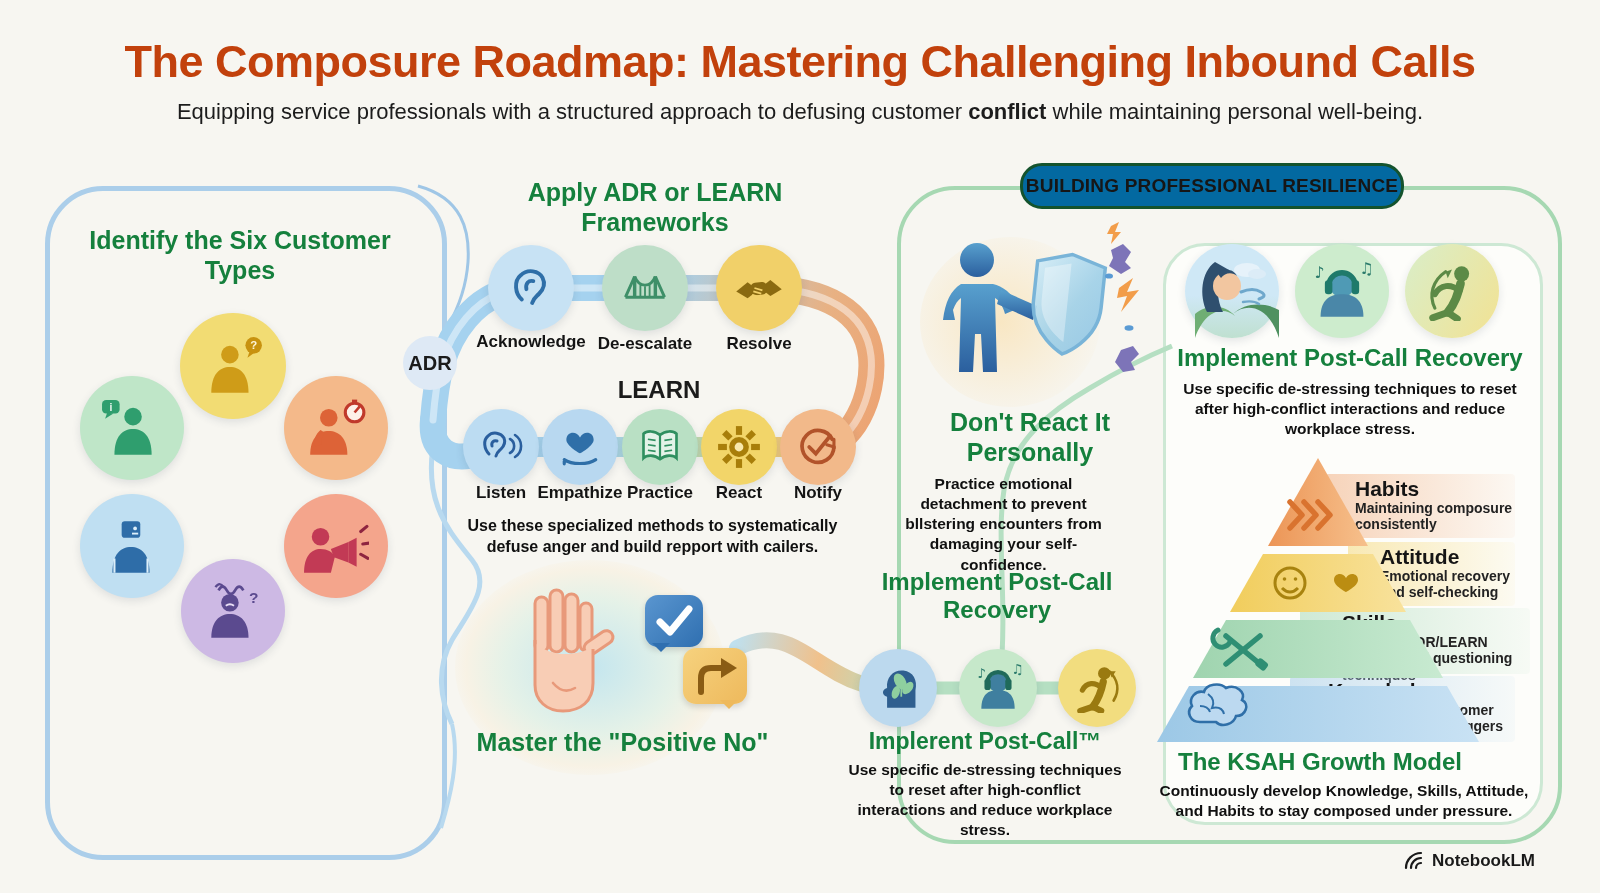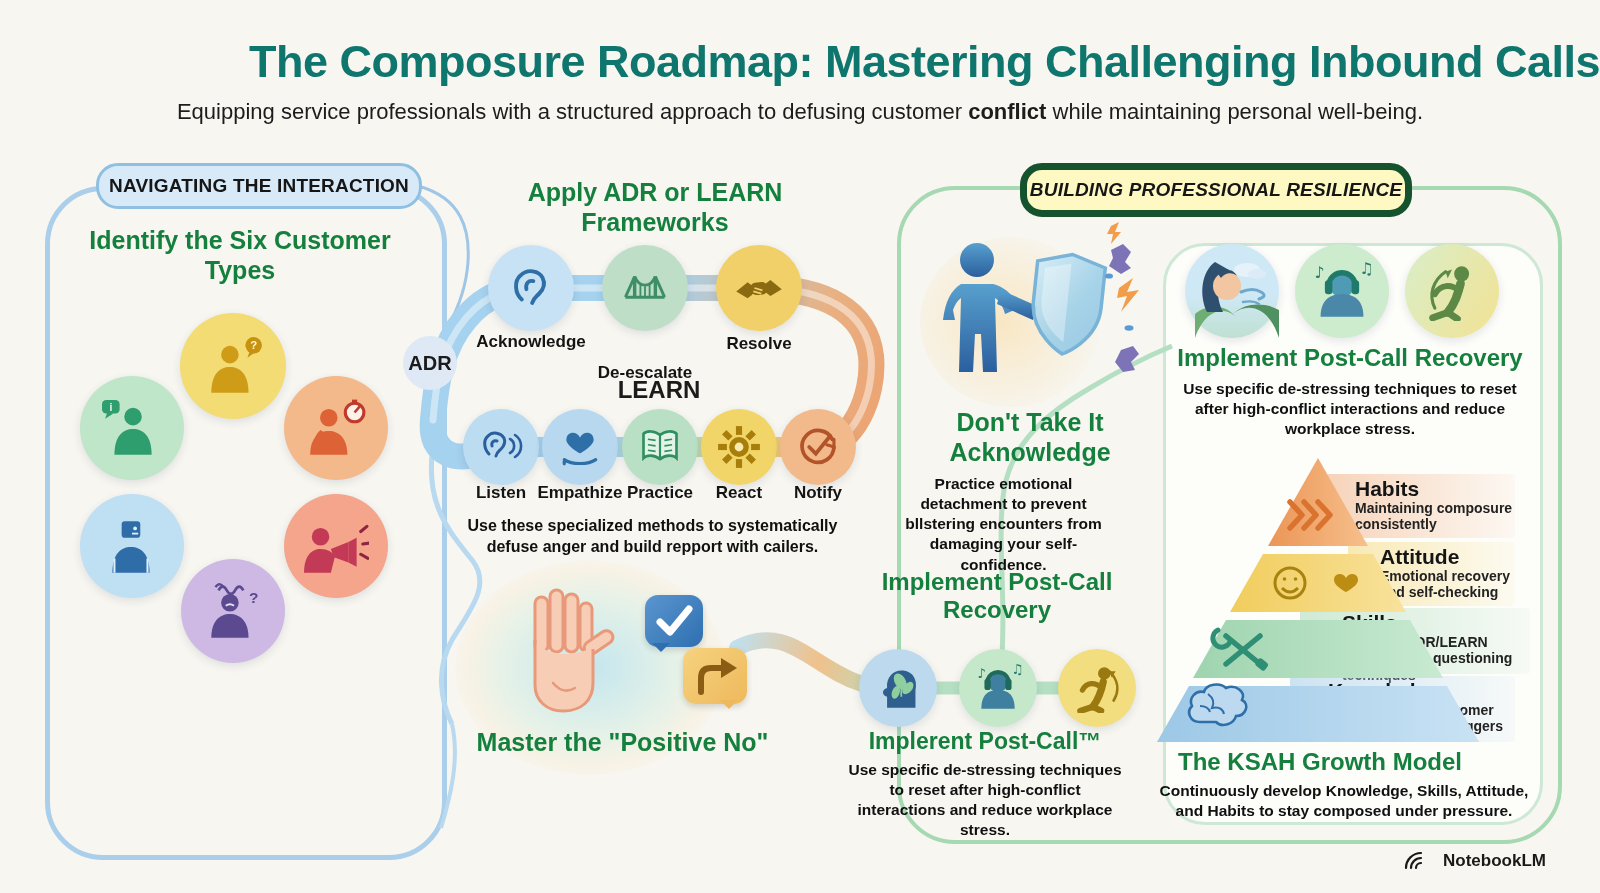--- a/index.html
+++ b/index.html
@@ -1,47 +1,47 @@
 <!DOCTYPE html>
 <html><head>
 <meta charset="utf-8">
 <style>
   html,body{margin:0;padding:0;background:#e8e8e4;}
   .canvas{position:relative;width:1600px;height:893px;background:#f7f6f1;overflow:hidden;
           font-family:"Liberation Sans",sans-serif;color:#1b1b1b;margin:0 auto;}
   .abs{position:absolute;}
   .ctr{text-align:center;}
-  .h1{font-weight:bold;color:#0f766e;font-size:45px;letter-spacing:-.5px;white-space:nowrap;text-align:right;}
+  .h1{font-weight:bold;color:#c2410c;font-size:45px;letter-spacing:-.5px;white-space:nowrap;}
   .sub{font-size:22px;color:#1c1c1c;}
   .panel{border-radius:58px;background:transparent;}
   .panel.blue{border:5px solid #abceea;}
   .panel.green{border:4px solid #a6d8b2;}
   .pill{display:flex;align-items:center;justify-content:center;border-radius:22px;
         font-weight:bold;font-size:19px;color:#161616;letter-spacing:.2px;z-index:6;}
   .pill.blue{background:#d8eaf8;border:3px solid #8fc0e2;}
-  .pill.green{background:#fef9c3;border:7px solid #14532d;font-style:italic;}
+  .pill.green{background:#0369a1;border:3px solid #14532d;}
   .sec-title{font-weight:bold;font-size:25px;line-height:1.18;color:#15803d;z-index:6;}
   .sec-desc{font-weight:bold;font-size:16px;line-height:1.3;color:#101010;z-index:6;}
   .circle{border-radius:50%;display:flex;align-items:center;justify-content:center;
           box-shadow:0 3px 8px rgba(40,60,80,.12);z-index:4;}
   .iclabel{font-weight:bold;font-size:17px;color:#141414;text-align:center;z-index:6;}
   .inner-panel{background:#fdfdfa;border:3px solid #cde8d4;border-radius:42px;z-index:2;}
   .band{z-index:3;border-radius:4px;}
   .band .bl{font-weight:bold;font-size:21px;line-height:1.05;color:#151515;}
   .band .bd{font-weight:bold;font-size:14px;line-height:1.16;color:#222;}
   svg{display:block;}
   .bubble{position:absolute;border-radius:13px;z-index:5;box-shadow:0 3px 6px rgba(0,0,0,.15);}
   .bubble:after{content:"";position:absolute;width:0;height:0;border:9px solid transparent;}
   .bubble.b-blue{background:linear-gradient(135deg,#5a96d0,#2f6fb0);}
   .bubble.b-blue:after{left:7px;bottom:-14px;border-top-color:#2f6fb0;}
   .bubble.b-gold{background:linear-gradient(135deg,#f6d27e,#eeb95c);}
   .bubble.b-gold:after{right:9px;bottom:-14px;border-top-color:#eeb95c;}
   .glow{background:radial-gradient(ellipse at center,rgba(190,228,238,.9) 0%,rgba(214,238,224,.55) 45%,rgba(249,233,201,.3) 65%,rgba(247,246,241,0) 75%);
         border-radius:50%;z-index:1;}
-  .brand{display:flex;align-items:center;gap:17px;font-weight:bold;font-size:17px;color:#191919;z-index:6;}
+  .brand{display:flex;align-items:center;gap:6px;font-weight:bold;font-size:17px;color:#191919;z-index:6;}
 </style>
 </head>
 <body>
 
 <div class="canvas">
 
   <div class="abs ctr h1" style="left:0;top:36;width:1600px;top:36px;">The Composure Roadmap: Mastering Challenging Inbound Calls</div>
   <div class="abs ctr sub" style="left:0;top:99px;width:1600px;">
     <span>Equipping service professionals with a structured approach to defusing customer </span><b>conflict</b><span> while maintaining personal well-being.</span>
   </div>
@@ -76,23 +76,20 @@
     <path d="M452,724 C460,760 450,798 441,828" fill="none" stroke="#b8d9ef" stroke-width="4"></path>
     <path d="M433,420 C430,450 450,462 478,454 C492,450 498,449 501,447" fill="none" stroke="#a5d2ef" stroke-width="26" stroke-linecap="round"></path>
     <path d="M501,447 L818,447" fill="none" stroke="url(#gLearn)" stroke-width="20"></path>
     <path d="M433,420 C436,380 442,346 466,318 C488,292 512,288 531,288 L759,288 C826,288 866,312 871,356 C875,396 852,447 818,447" fill="none" stroke="url(#gMain)" stroke-width="26" stroke-linecap="round"></path>
     <path d="M433,420 C436,380 442,346 466,318 C488,292 512,288 531,288 L759,288 C826,288 866,312 871,356 C875,396 852,447 818,447" fill="none" stroke="#ffffff" stroke-opacity=".45" stroke-width="7" stroke-linecap="round"></path>
     <path d="M737,648 C788,622 812,668 862,684" fill="none" stroke="url(#gBub)" stroke-width="16" stroke-linecap="round"></path>
     <path d="M862,688 L1135,688" fill="none" stroke="#b5dfc2" stroke-width="13"></path>
     <path d="M1000,684 C1008,600 996,540 1004,490 C1012,440 1052,410 1090,388 C1120,370 1148,356 1172,346" fill="none" stroke="#b5dfc2" stroke-width="5"></path>
   </svg>
 
-  <div class="abs pill blue" style="left:96px;top:163px;width:320px;height:40px;">
-    <span>NAVIGATING THE INTERACTION</span>
-  </div>
   <div class="abs ctr sec-title" style="left:75px;top:226px;width:330px;">Identify the Six Customer Types</div>
 
   <div class="abs circle" style="left:80px;top:376px;width:104px;height:104px;background:#bfe6c8;color:#2f9e6e;">
     <svg width="62" height="58" viewBox="0 0 60 56">
         <g fill="currentColor">
       <rect x="1" y="1" width="17" height="13" rx="4"></rect>
           <path d="M6,13 L4,19 L12,14 Z"></path>
       <circle cx="31" cy="17" r="8.5"></circle>
           <path d="M13,54 C13,36 21,29 31,29 C41,29 49,36 49,54 Z"></path>
       <text x="9.5" y="11.5" font-size="10" font-weight="bold" fill="#eaf7ef" text-anchor="middle" font-family="Liberation Sans,sans-serif">i</text>
@@ -183,21 +180,21 @@
     <svg width="50" height="44" viewBox="0 0 44 38">
         <g fill="#8a6a10">
       <path d="M2,22 L12,14 L21,21 L12,28 Z"></path>
           <path d="M42,20 L32,12 L23,19 L32,26 Z"></path>
       <rect x="15" y="14" width="14" height="11" rx="4" transform="rotate(-6 22 20)"></rect>
       <path d="M17,22 l7,2 M16,25 l7,2 M18,19 l7,2" stroke="#f1d069" stroke-width="1.6" fill="none"></path>
         </g>
       </svg>
   </div>
   <div class="abs iclabel" style="left:466px;top:332px;width:130px;">Acknowledge</div>
-  <div class="abs iclabel" style="left:580px;top:334px;width:130px;margin-top:29px;">De-escalate</div>
+  <div class="abs iclabel" style="left:580px;top:334px;width:130px;">De-escalate</div>
   <div class="abs iclabel" style="left:694px;top:334px;width:130px;">Resolve</div>
 
   <div class="abs ctr" style="left:559px;top:376px;width:200px;font-weight:bold;font-size:24px;z-index:6;">LEARN</div>
 
   <div class="abs circle" style="left:463px;top:409px;width:76px;height:76px;background:#bcdcf2;">
     <svg width="44" height="42" viewBox="0 0 44 40" fill="none" stroke="#2a5f9e" stroke-width="3" stroke-linecap="round">
       <path d="M10,27 C5,22 4,13 9,9 C14,4 22,6 25,11 C27,16 25,19 22,22 C20,24 18,25 17,29"></path>
       <path d="M13,19 C12,15 15,13 18,14"></path>
       <path d="M31,12 a8,8 0 0 1 0,14" stroke-width="2.6"></path>
         <path d="M36,8 a13,13 0 0 1 0,22" stroke-width="2.6"></path>
@@ -314,21 +311,21 @@
         <path d="M204,66 l14,-10 -6,14 12,-2 -18,22 6,-16 -10,2 Z"></path>
         <path d="M196,4 l8,-4 -4,10 6,0 -10,12 2,-10 -6,0 Z"></path>
       </g>
       <g fill="#5a9bd4">
           <ellipse cx="194" cy="54" rx="4" ry="2.6"></ellipse>
           <ellipse cx="214" cy="106" rx="4.5" ry="2.8"></ellipse>
         </g>
     </svg>
   </div>
 
-  <div class="abs ctr sec-title" style="left:905px;top:408px;width:250px;">Don't Take It Acknowledge</div>
+  <div class="abs ctr sec-title" style="left:905px;top:408px;width:250px;">Don't React It Personally</div>
   <div class="abs ctr sec-desc" style="left:898px;top:474px;width:211px;font-size:15.5px;text-align:center;">Practice emotional detachment to prevent bllstering encounters from damaging your self-confidence.</div>
 
   <div class="abs ctr sec-title" style="left:877px;top:568px;width:240px;font-size:24px;">Implement Post-Call Recovery</div>
 
   <div class="abs circle" style="left:859px;top:649px;width:78px;height:78px;background:#bcd9ee;">
     <svg width="48" height="48" viewBox="0 0 44 44">
       <path d="M12,40 L12,30 C7,29 7,23 12,22 C11,12 18,5 27,6 C36,7 40,15 38,24 L38,40 Z" fill="#2f5f8f"></path>
       <g fill="#8fcf9f">
           <ellipse cx="24" cy="16" rx="5" ry="8" transform="rotate(-30 24 16)"></ellipse>
       <ellipse cx="31" cy="22" rx="4" ry="6.5" transform="rotate(40 31 22)"></ellipse>

